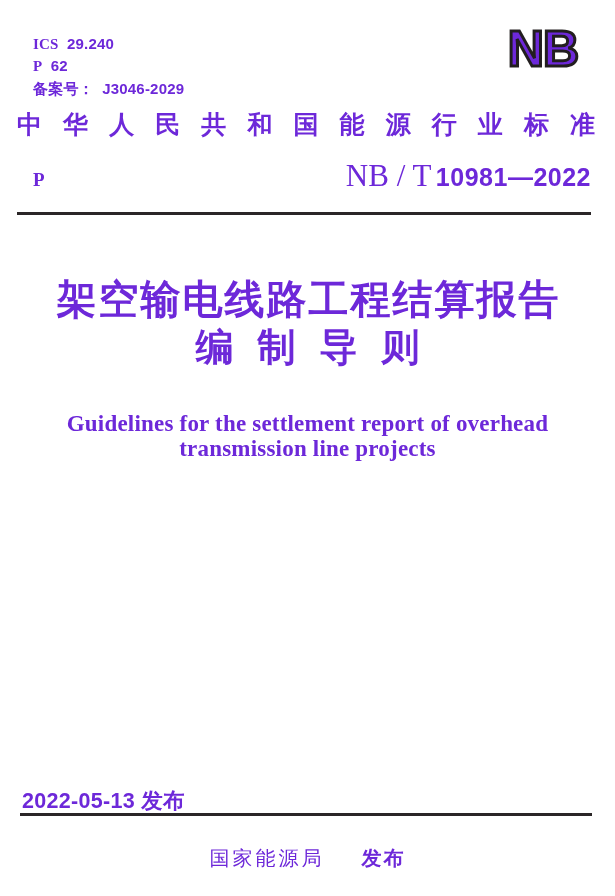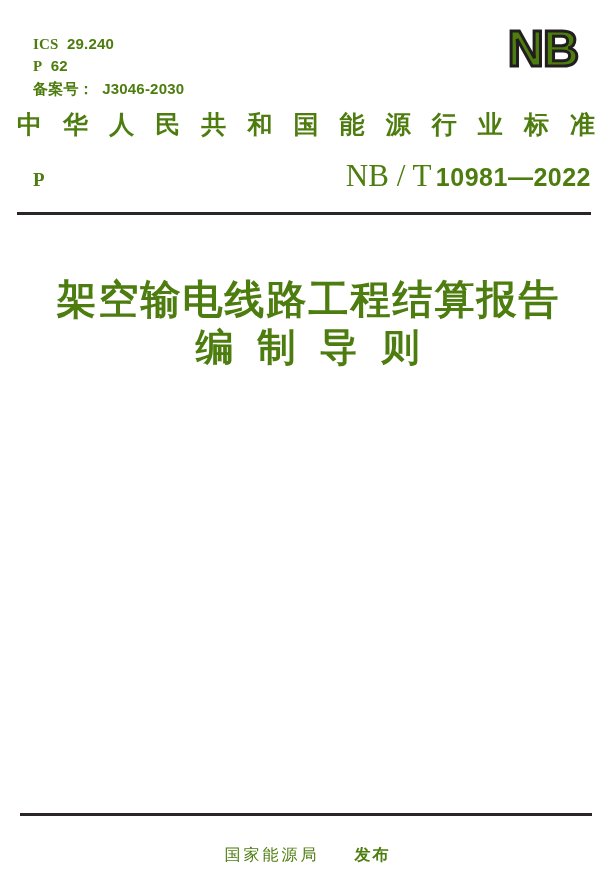--- a/index.html
+++ b/index.html
@@ -1,21 +1,21 @@
 <!DOCTYPE html>
 <html><head>
 <meta charset="utf-8">
 <style>
   html, body { margin: 0; padding: 0; background: #ffffff; }
   .page {
     position: relative;
     width: 615px;
     height: 896px;
     background: #ffffff;
-    color: #4d7c0f;
+    color: #6d28d9;
     font-family: "Liberation Sans", sans-serif;
     overflow: hidden;
   }
 
   
   .meta-block {
     position: absolute;
     left: 33px;
     top: 33px;
     line-height: 1.42;
@@ -154,21 +154,21 @@
     background: #2a2627;
   }
 
   
   .publisher-row {
     position: absolute;
     left: 0;
     width: 100%;
     top: 845px;
     text-align: center;
-    font-size: 16px;
+    font-size: 20px;
   }
   .publisher-name {
     font-family: "Liberation Serif", serif;
     letter-spacing: 3px;
   }
   .publisher-gap { display: inline-block; width: 26px; }
   .publisher-action { font-weight: bold; letter-spacing: 2px; }
 </style>
 </head>
 <body>
@@ -179,43 +179,48 @@
     <div class="meta-line">
       <span class="label">ICS</span>
       <span class="value">29.240</span>
     </div>
     <div class="meta-line">
       <span class="label">P</span>
       <span class="value">62</span>
     </div>
     <div class="meta-line">
       <span class="cjk-label">备案号：</span>
-      <span class="value">J3046-2030</span>
+      <span class="value">J3046-2029</span>
     </div>
   </div>
 
   <div class="nb-logo">NB</div>
 
   <div class="std-heading">中华人民共和国能源行业标准</div>
 
   <div class="class-code-row">
     <span class="class-mark">P</span>
     <span class="std-code">
       <span class="code-prefix">NB / T</span>
       <span class="code-number">10981—2022</span>
     </span>
   </div>
 
   <div class="rule-top"></div>
 
   <div class="cn-title-1">架空输电线路工程结算报告</div>
   <div class="cn-title-2">编制导则</div>
 
+  <div class="en-title">
+    <div>Guidelines for the settlement report of overhead</div>
+    <div>transmission line projects</div>
+  </div>
 
   <div class="date-row">
+    <span>2022-05-13 发布</span>
   </div>
 
   <div class="rule-bottom"></div>
 
   <div class="publisher-row">
     <span class="publisher-name">国家能源局</span>
     <span class="publisher-gap"></span>
     <span class="publisher-action">发布</span>
   </div>
 

